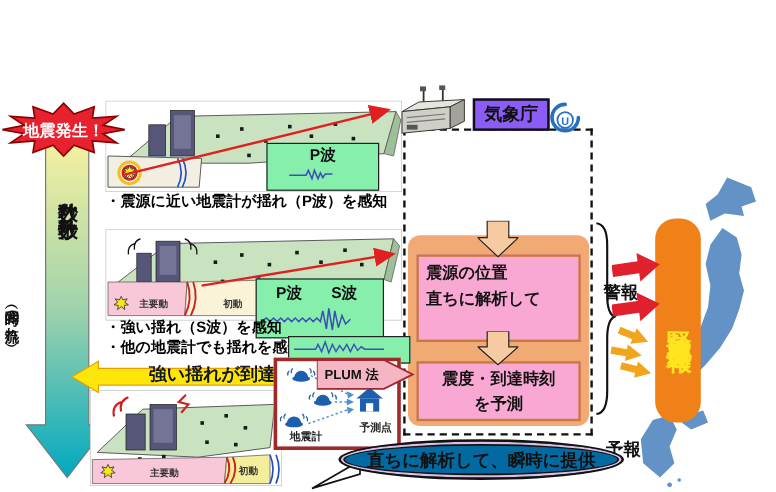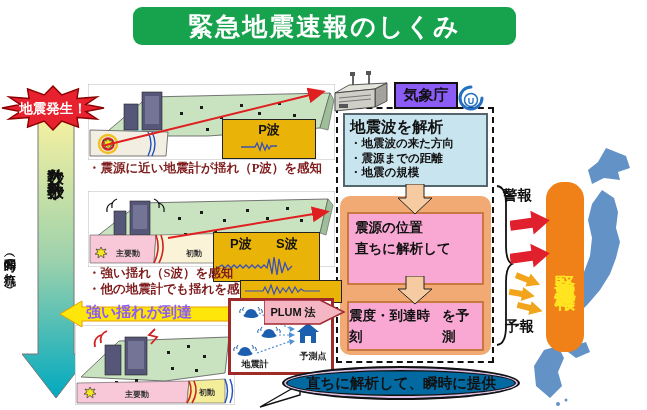--- a/index.html
+++ b/index.html
@@ -10,69 +10,66 @@
   
   .title-banner{left:133px;top:7px;width:383px;height:38px;background:#17A24D;border-radius:9px;
     display:flex;align-items:center;justify-content:center;z-index:3;}
   .title-banner span{color:#fff;font-size:25px;font-weight:bold;letter-spacing:2px;}
   
   .duration{left:44px;top:156px;writing-mode:vertical-rl;text-orientation:upright;
     font-size:16.5px;font-weight:bold;color:#111;z-index:4;line-height:24px;}
   .duration .gap{margin:7px 0;}
   .axis-label{left:2px;top:250px;writing-mode:vertical-rl;font-size:12px;font-weight:bold;z-index:4;line-height:16px;}
   
-  .caption{font-size:12.5px;font-weight:bold;color:#7f1d1d;line-height:15px;z-index:5;white-space:nowrap;font-family:Liberation Serif, serif;}
-  .wavebox{background:#eab308;border:1.6px solid #222;z-index:5;}
+  .caption{font-size:12.5px;font-weight:bold;color:#000000;line-height:15px;z-index:5;white-space:nowrap;}
+  .wavebox{background:#86efac;border:1.6px solid #222;z-index:5;}
   .wavebox .wl{font-size:13px;font-weight:bold;}
   
   .dashedbox{left:336px;top:107px;width:158px;height:256px;border:2.6px dashed #111;box-sizing:border-box;z-index:4;}
   .agency{left:394px;top:82px;width:64px;height:27px;background:#8b5cf6;border:2px solid #111;box-sizing:border-box;
     display:flex;align-items:center;justify-content:center;font-size:15px;font-weight:bold;z-index:6;}
   .analysis{left:343px;top:113px;width:145px;height:74px;background:#C8E4EE;border:2px solid #55656E;
     box-sizing:border-box;padding:2px 5px;z-index:5;}
   .analysis .t{font-size:15.5px;font-weight:bold;line-height:19px;}
   .analysis .b{font-size:11.5px;font-weight:bold;line-height:14.5px;white-space:nowrap;}
   .est-container{left:340px;top:196px;width:151px;height:159px;background:#F1AA74;border-radius:10px;z-index:4;}
   .innerbox{background:#f9a8d4;border:2px solid #C8793F;box-sizing:border-box;z-index:5;font-weight:bold;}
   .est{left:347px;top:212px;width:137px;height:73px;padding:3px 6px;font-size:13.5px;line-height:21px;}
   .est .r{text-align:right;padding-right:10px;}
-  .pred{left:347px;top:301px;width:137px;height:50px;display:flex;align-items:center;
+  .pred{left:347px;top:301px;width:137px;height:50px;display:flex;flex-direction:column;align-items:center;
     justify-content:center;font-size:13.5px;line-height:21px;}
-  .outlabel{font-size:14.5px;font-weight:bold;z-index:5;}
+  .outlabel{font-size:14.5px;font-weight:bold;z-index:5;margin-top:48px;}
   
   .eew{left:546px;top:182px;width:38px;height:170px;background:#F08018;border-radius:17px;z-index:2;
     display:flex;align-items:center;justify-content:center;}
   .eew span{writing-mode:vertical-rl;text-orientation:upright;color:#FFE420;font-size:21px;font-weight:bold;letter-spacing:3px;}
   
   .callout{left:282px;top:366px;width:238px;height:34px;background:#0369a1;border:2px solid #111;border-radius:50%;
     box-sizing:border-box;box-shadow:inset 0 0 0 2px #DCBCE0, inset 0 0 0 3.4px #111;
     display:flex;align-items:center;justify-content:center;z-index:8;}
   .callout span{font-size:14.5px;font-weight:bold;}
   .plumbox{left:228px;top:298px;width:106px;height:77px;background:#fff;border:3px solid #9E2B28;box-sizing:border-box;z-index:6;}
-  .banner-text{left:86px;top:303px;width:144px;text-align:left;color:#8b5cf6;font-size:15px;font-weight:bold;z-index:6;white-space:nowrap;}
+  .banner-text{left:86px;top:303px;width:144px;text-align:right;color:#0f172a;font-size:15px;font-weight:bold;z-index:6;white-space:nowrap;}
 </style>
 </head>
 <body>
 
 <div id="page" class="nosel">
 
   <svg class="abs" style="left:528px;top:146px;z-index:1" width="119" height="264" viewBox="0 0 119 264">
     <g fill="#6292C6">
       <polygon points="78,2 98,10 102,22 90,26 92,34 76,32 64,38 60,24 70,16"></polygon>
       <polygon points="74,44 86,52 90,66 88,82 92,96 88,112 82,128 72,144 60,158 48,170 40,180 46,190 36,200 24,192 18,180 26,170 36,158 48,142 56,126 62,110 64,92 60,74 64,58"></polygon>
       <polygon points="44,200 58,196 62,206 48,212 40,206"></polygon>
       <polygon points="16,204 30,200 36,212 30,226 34,240 22,252 8,240 6,220"></polygon>
       <circle cx="30" cy="258" r="2"></circle>
         <circle cx="38" cy="254" r="1.5"></circle>
     </g>
   </svg>
 
-  <div class="abs title-banner">
-    <span>緊急地震速報のしくみ</span>
-  </div>
 
   <svg class="abs" style="left:1px;top:85px;z-index:5" width="106" height="47" viewBox="0 0 106 47">
     <polygon fill="#E8212E" stroke="#8B0000" stroke-width="1.4" points="103,23 84.8,26.5 96.2,34 76,32.5 77.5,42.1 60.8,36 52,45 43.2,36 26.5,42.1 28,32.5 7.8,34 19.2,26.5 1,23 19.2,19.5 7.8,12 28,13.5 26.5,3.9 43.2,10 52,1 60.8,10 77.5,3.9 76,13.5 96.2,12 84.8,19.5"></polygon>
     <text x="52" y="28" text-anchor="middle" font-size="13.5" font-weight="bold" fill="#fff">地震発生！</text>
   </svg>
 
   <svg class="abs" style="left:18px;top:120px;z-index:3" width="76" height="282" viewBox="0 0 76 282">
     <defs>
       <linearGradient id="tg" x1="0" y1="0" x2="0" y2="1">
         <stop offset="0" stop-color="#F4F0A0"></stop>
@@ -258,26 +255,20 @@
   <div class="abs agency">
     <span>気象庁</span>
   </div>
   <svg class="abs" style="left:457px;top:85px;z-index:6" width="28" height="28" viewBox="0 0 28 28">
     <path d="M14,2 a11,11 0 1 0 11,11" fill="none" stroke="#2470C2" stroke-width="3" stroke-linecap="round"></path>
     <circle cx="14" cy="15" r="6.5" fill="#fff" stroke="#2470C2" stroke-width="1.5"></circle>
     <text x="14" y="19" text-anchor="middle" font-size="9" font-weight="bold" fill="#2470C2">U</text>
   </svg>
 
   <div class="abs dashedbox"></div>
-  <div class="abs analysis">
-    <div class="t">地震波を解析</div>
-    <div class="b">・地震波の来た方向</div>
-    <div class="b">・震源までの距離</div>
-    <div class="b">・地震の規模</div>
-  </div>
   <div class="abs est-container"></div>
   <svg class="abs" style="left:398px;top:184px;z-index:6" width="34" height="31" viewBox="0 0 34 31">
     <polygon points="8,0 26,0 26,14 34,14 17,30 0,14 8,14" fill="#F6CBA2" stroke="#222" stroke-width="1"></polygon>
   </svg>
   <div class="abs innerbox est">
     <div>震源の位置</div>
     <div>直ちに解析して</div>
   </div>
   <svg class="abs" style="left:398px;top:276px;z-index:6" width="34" height="29" viewBox="0 0 34 29">
     <polygon points="8,0 26,0 26,13 34,13 17,28 0,13 8,13" fill="#F6CBA2" stroke="#222" stroke-width="1"></polygon>

